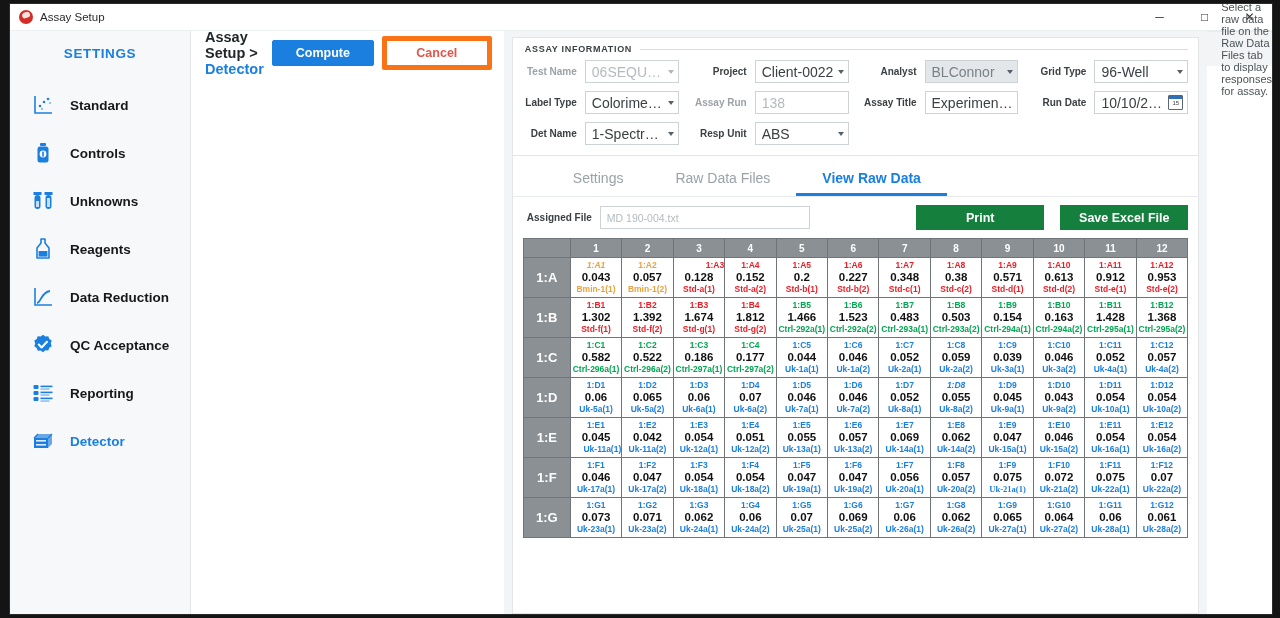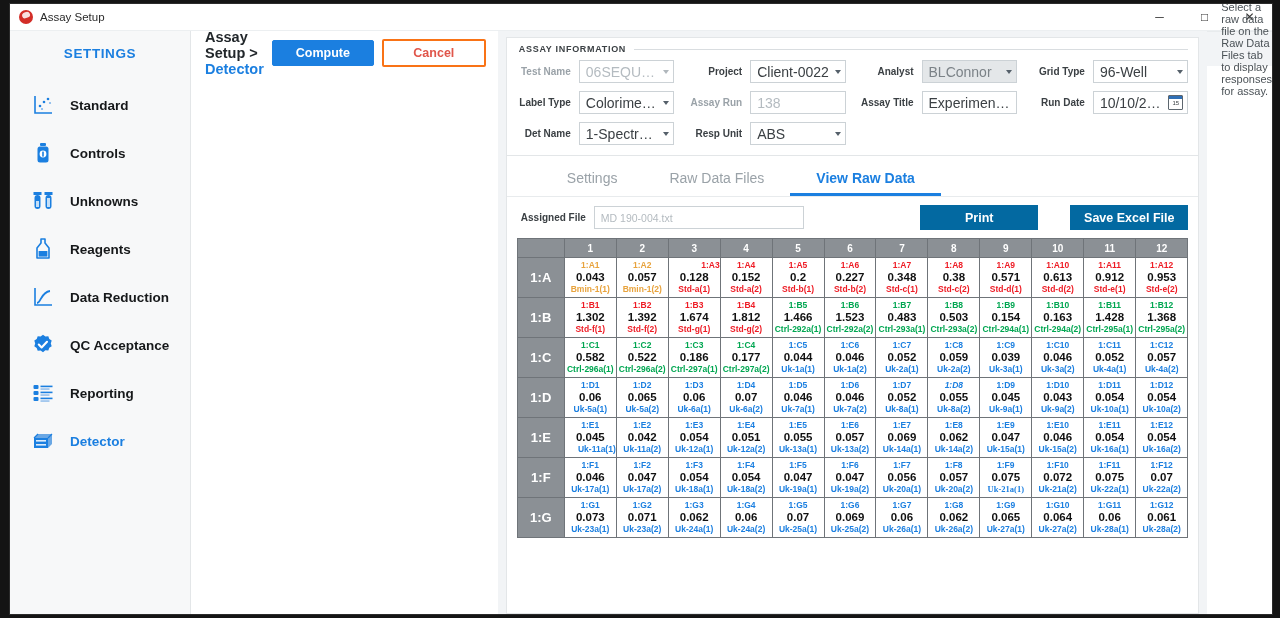--- a/index.html
+++ b/index.html
@@ -45,21 +45,21 @@
   .main{flex:1;display:flex;flex-direction:row;min-width:0;background:#fff;}
   .crumbbar{height:44px;flex:0 0 44px;display:flex;align-items:center;padding:0 12px 0 14px;
     background:#fff;}
   .crumb{font-size:14.5px;font-weight:bold;color:#22272b;}
   .crumb .blue{color:#1b7fe0;}
   .crumb-sp{flex:1;}
   .btn{height:24px;min-width:100px;border:1px solid transparent;border-radius:2px;
     font-size:12.5px;font-weight:bold;display:flex;align-items:center;justify-content:center;
     cursor:pointer;margin-left:8px;}
   .btn.primary{background:#1b7fe0;color:#fff;border-color:#1b7fe0;}
-  .btn.ghost{background:#fff;color:#e0564b;border:2px solid #f97316;}
+  .btn.ghost{background:#fff;color:#e0564b;border:5px solid #f97316;}
 
   
   .content{flex:1;background:#f2f4f6;padding:6px 8px 0 8px;display:flex;flex-direction:column;min-height:0;}
   .card{background:#fff;border:1px solid #e3e6e8;padding:8px 10px 10px 10px;}
   .legendrow{display:flex;align-items:center;gap:8px;margin:-2px 0 6px 2px;}
   .legend{font-size:9px;font-weight:bold;color:#3b4044;letter-spacing:.7px;white-space:nowrap;}
   .legend-line{flex:1;height:1px;background:#d9dde0;}
   .grid{display:grid;grid-template-columns:repeat(4,1fr);column-gap:14px;row-gap:8px;}
   .fld{display:flex;align-items:center;gap:8px;min-width:0;}
   .fld-lb{font-size:10px;font-weight:bold;color:#3b4044;white-space:nowrap;text-align:right;
@@ -85,22 +85,22 @@
   .tab{padding:6px 26px 7px 26px;font-size:14px;color:#9aa2a8;cursor:pointer;
     border-bottom:3px solid transparent;}
   .tab.active{color:#1b7fe0;font-weight:bold;border-bottom-color:#1b7fe0;}
 
   
   .filerow{display:flex;align-items:center;padding:8px 10px 8px 14px;background:#fff;gap:8px;}
   .fl-lb{font-size:10px;font-weight:bold;color:#3b4044;}
   .fl-in{width:196px;height:21px;border:1px solid #ccd2d6;background:#fff;display:flex;
     align-items:center;padding:0 6px;font-size:10.5px;color:#b4bbc0;}
   .fl-sp{flex:1;}
-  .tbtn{height:25px;width:118px;background:#0369a1;color:#fff;font-size:12.5px;font-weight:bold;
-    display:flex;align-items:center;justify-content:center;cursor:pointer;margin-left:24px;}
+  .tbtn{height:25px;width:128px;background:#15803d;color:#fff;font-size:12.5px;font-weight:bold;
+    display:flex;align-items:center;justify-content:center;cursor:pointer;margin-left:8px;}
 
   
   .tablewrap{padding:0 10px 0 10px;background:#fff;flex:1;min-height:0;overflow:hidden;}
   table.plate{border-collapse:collapse;width:100%;table-layout:fixed;}
   table.plate th.corner{width:44px;background:#8b9095;border:1px solid #6f7479;}
   table.plate th.colhd{background:#8b9095;color:#fff;font-size:10px;font-weight:bold;
     height:16px;border:1px solid #6f7479;text-align:center;}
   table.plate td.rowhd{background:#8b9095;color:#fff;font-size:13px;font-weight:bold;
     text-align:center;border:1px solid #6f7479;width:44px;}
   table.plate td.well{border:1px solid #6f7479;background:#fff;height:37px;
@@ -380,21 +380,21 @@
                       <th class="colhd">9</th>
                       <th class="colhd">10</th>
                       <th class="colhd">11</th>
                       <th class="colhd">12</th>
                     </tr>
               </thead>
               <tbody id="plate-body">
                     <tr>
                       <td class="rowhd">1:A</td>
                       <td class="well">
-                        <div class="w-id" style="color: rgb(232, 163, 61);">1:A1</div>
+                        <div class="w-id" style="color: rgb(232, 163, 61); font-style: italic;">1:A1</div>
                         <div class="w-val">0.043</div>
                         <div class="w-nm" style="color: rgb(232, 163, 61);">Bmin-1(1)</div>
                       </td>
                       <td class="well">
                         <div class="w-id" style="color: rgb(232, 163, 61);">1:A2</div>
                         <div class="w-val">0.057</div>
                         <div class="w-nm" style="color: rgb(232, 163, 61);">Bmin-1(2)</div>
                       </td>
                       <td class="well">
                         <div class="w-id" style="color: rgb(238, 28, 37); text-align: right;">1:A3</div>

